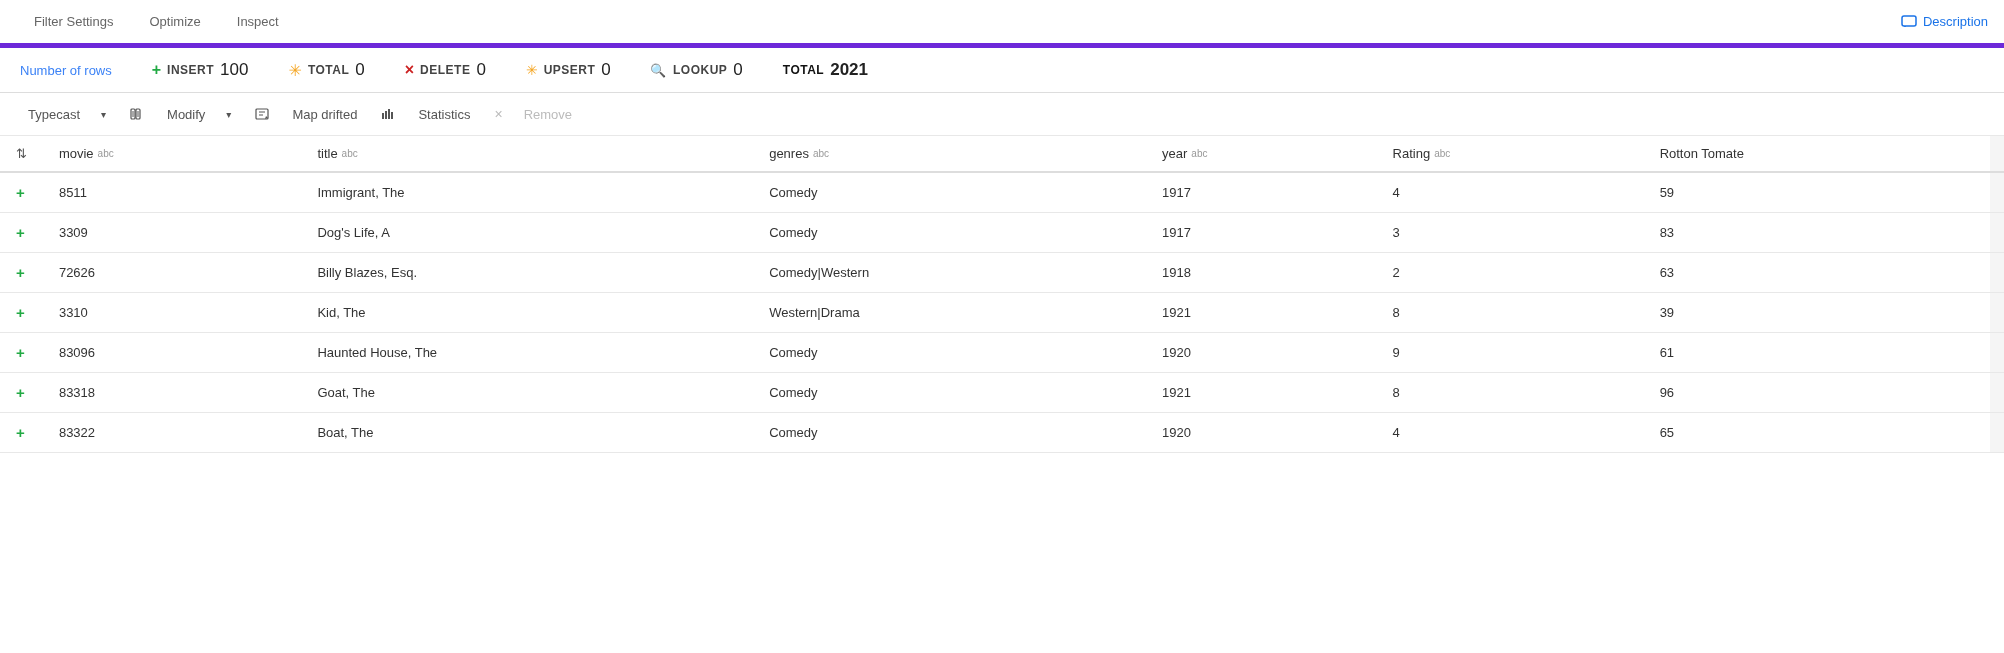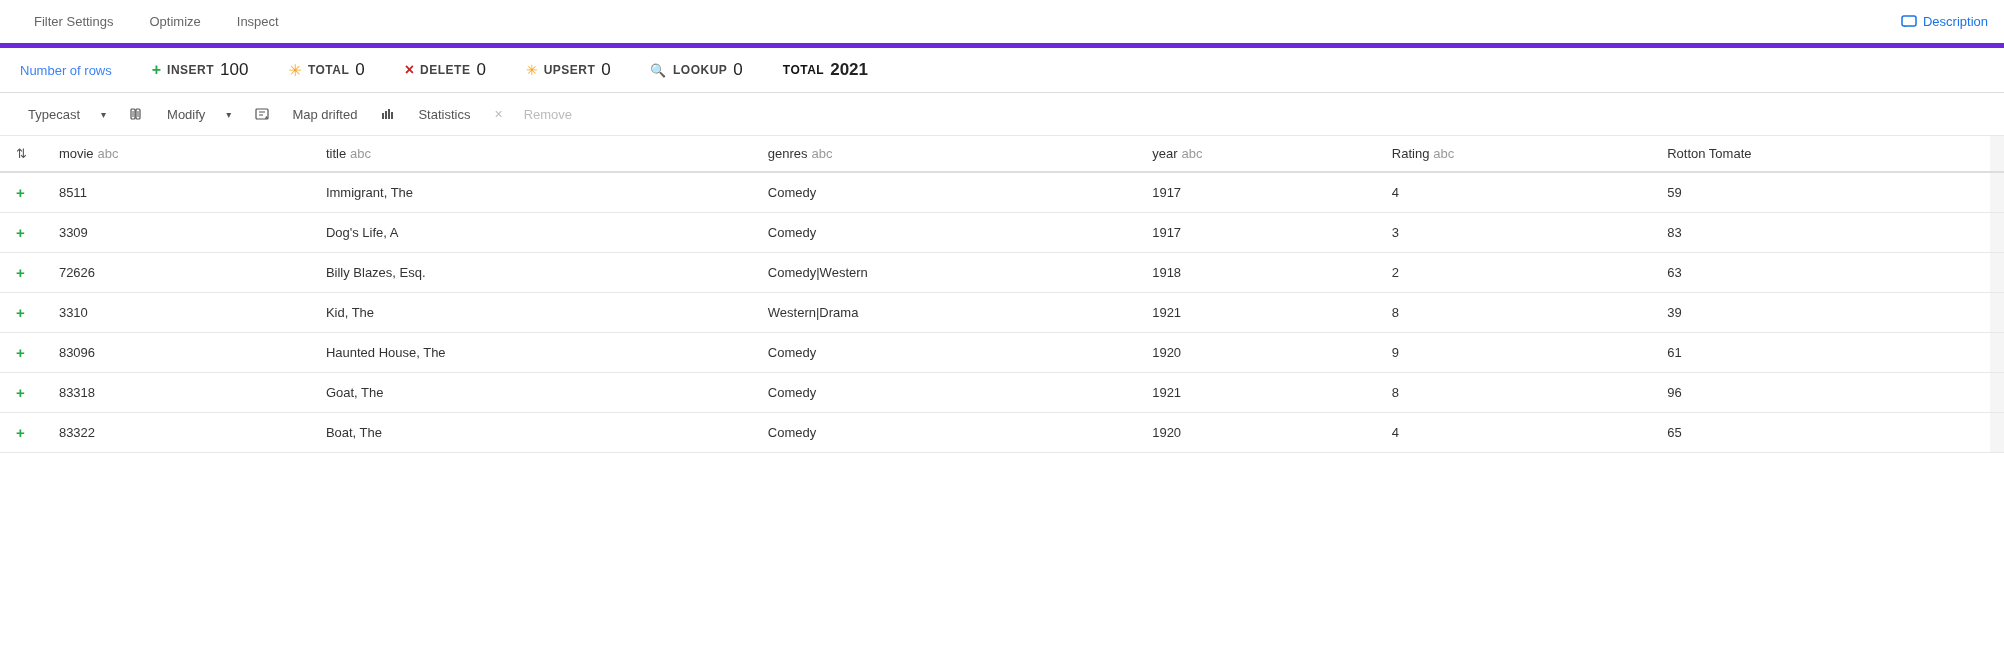--- a/index.html
+++ b/index.html
@@ -116,21 +116,21 @@
       text-align: left;
       font-weight: 400;
       color: #333;
       white-space: nowrap;
       position: sticky;
       top: 0;
       background: #fff;
       border-bottom: 1px solid #ddd;
     }
     thead th .col-type {
-      font-size: 13px;
+      font-size: 10px;
       color: #999;
       margin-left: 4px;
     }
     tbody tr {
       border-bottom: 1px solid #e8e8e8;
     }
     tbody td {
       padding: 11px 16px;
       color: #333;
       white-space: nowrap;

